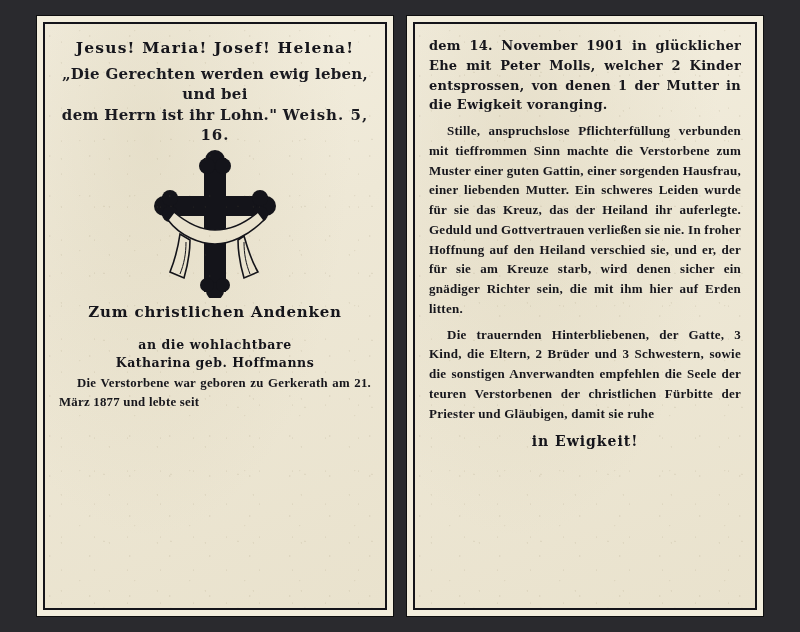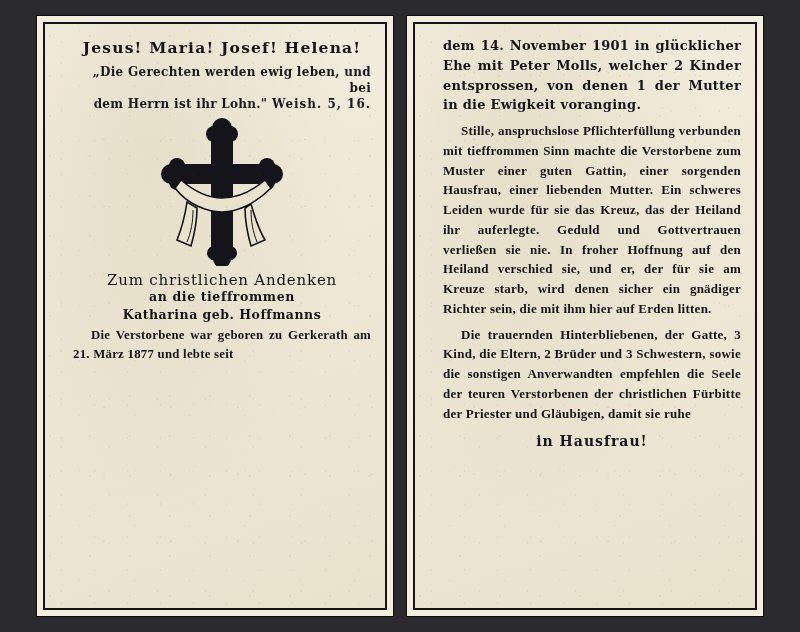--- a/index.html
+++ b/index.html
@@ -30,21 +30,21 @@
     height: 600px;
     box-sizing: border-box;
     padding: 6px;
     box-shadow: 0 0 0 1px #0f0f10;
   }
   .card-inner {
     border: 2px solid #14141a;
     width: 100%;
     height: 100%;
     box-sizing: border-box;
-    padding: 12px 14px 10px 28px;
+    padding: 12px 14px 10px 14px;
     position: relative;
     overflow: hidden;
     background:
       radial-gradient(ellipse at 30% 20%, rgba(210,200,170,0.35), rgba(240,234,215,0) 60%),
       linear-gradient(160deg, #f4efe0 0%, #eee8d6 40%, #e9e2cd 100%);
   }
 
   
   .fraktur {
     font-family: "DejaVu Serif", serif;
@@ -53,22 +53,22 @@
   }
   .heading-top {
     text-align: center;
     font-size: 15.5px;
     color: #15151b;
     letter-spacing: 1.2px;
     margin: 2px 0 7px 0;
     white-space: nowrap;
   }
   .verse {
-    text-align: right;
-    font-size: 12px;
+    text-align: center;
+    font-size: 15px;
     line-height: 1.35;
     color: #1a1a20;
     font-weight: bold;
     letter-spacing: 0.3px;
     margin-bottom: 4px;
   }
   .verse .ref {
     letter-spacing: 1px;
   }
 
@@ -79,23 +79,23 @@
     height: 150px;
     margin: 2px 0 4px 0;
   }
 
   .memoriam {
     text-align: center;
     color: #15151b;
   }
   .m1 {
     font-size: 15px;
-    font-weight: normal;
+    font-weight: bold;
     letter-spacing: 0.8px;
-    margin-bottom: 0;
+    margin-bottom: 16px;
   }
   .m2 {
     font-size: 12.5px;
     font-weight: bold;
     letter-spacing: 0.6px;
     margin-bottom: 3px;
   }
   .m3 {
     font-size: 23px;
     font-weight: bold;
@@ -200,37 +200,37 @@
           <path d="M34 62 C48 74 62 80 75 80 C88 80 104 74 118 62 L124 70 C108 86 90 94 75 94 C60 94 40 86 28 70 Z" fill="#e9e2cd" stroke="#14141a" stroke-width="1.6"></path>
           <path d="M40 84 C38 98 34 112 30 122 L44 128 C48 114 50 100 50 90 Z" fill="#e9e2cd" stroke="#14141a" stroke-width="1.6"></path>
           <path d="M104 86 C108 100 112 112 118 122 L104 128 C100 114 98 100 98 90 Z" fill="#e9e2cd" stroke="#14141a" stroke-width="1.6"></path>
           <path d="M46 92 C46 104 44 114 40 124" stroke="#14141a" stroke-width="1" fill="none"></path>
           <path d="M104 92 C104 104 106 114 110 124" stroke="#14141a" stroke-width="1" fill="none"></path>
         </svg>
       </div>
 
       <div class="memoriam">
         <div class="m1 fraktur">Zum christlichen Andenken</div>
-        <div class="m2 fraktur">an die tieffrommen</div>
+        <div class="m2 fraktur">an die wohlachtbare</div>
         <div class="m4 fraktur">Katharina geb. Hoffmanns</div>
       </div>
 
       <div class="body-text">
         <p class="indent">Die Verstorbene war geboren zu Gerkerath am 21. März 1877 und lebte seit</p>
       </div>
     </div>
   </div>
 
   <div class="card right">
     <div class="card-inner">
       <div class="speckle"></div>
 
       <div class="body-text">
         <p>dem 14. November 1901 in glücklicher Ehe mit Peter Molls, welcher 2 Kinder entsprossen, von denen 1 der Mutter in die Ewigkeit voranging.</p>
         <p class="indent">Stille, anspruchslose Pflichterfüllung verbunden mit tieffrommen Sinn machte die Verstorbene zum Muster einer guten Gattin, einer sorgenden Hausfrau, einer liebenden Mutter. Ein schweres Leiden wurde für sie das Kreuz, das der Heiland ihr auferlegte. Geduld und Gottvertrauen verließen sie nie. In froher Hoffnung auf den Heiland verschied sie, und er, der für sie am Kreuze starb, wird denen sicher ein gnädiger Richter sein, die mit ihm hier auf Erden litten.</p>
         <p class="indent">Die trauernden Hinterbliebenen, der Gatte, 3 Kind, die Eltern, 2 Brüder und 3 Schwestern, sowie die sonstigen Anverwandten empfehlen die Seele der teuren Verstorbenen der christlichen Fürbitte der Priester und Gläubigen, damit sie ruhe</p>
       </div>
 
-      <div class="closing fraktur">in Hausfrau!</div>
+      <div class="closing fraktur">in Ewigkeit!</div>
     </div>
   </div>
 
 </div>
 
 </body></html>

